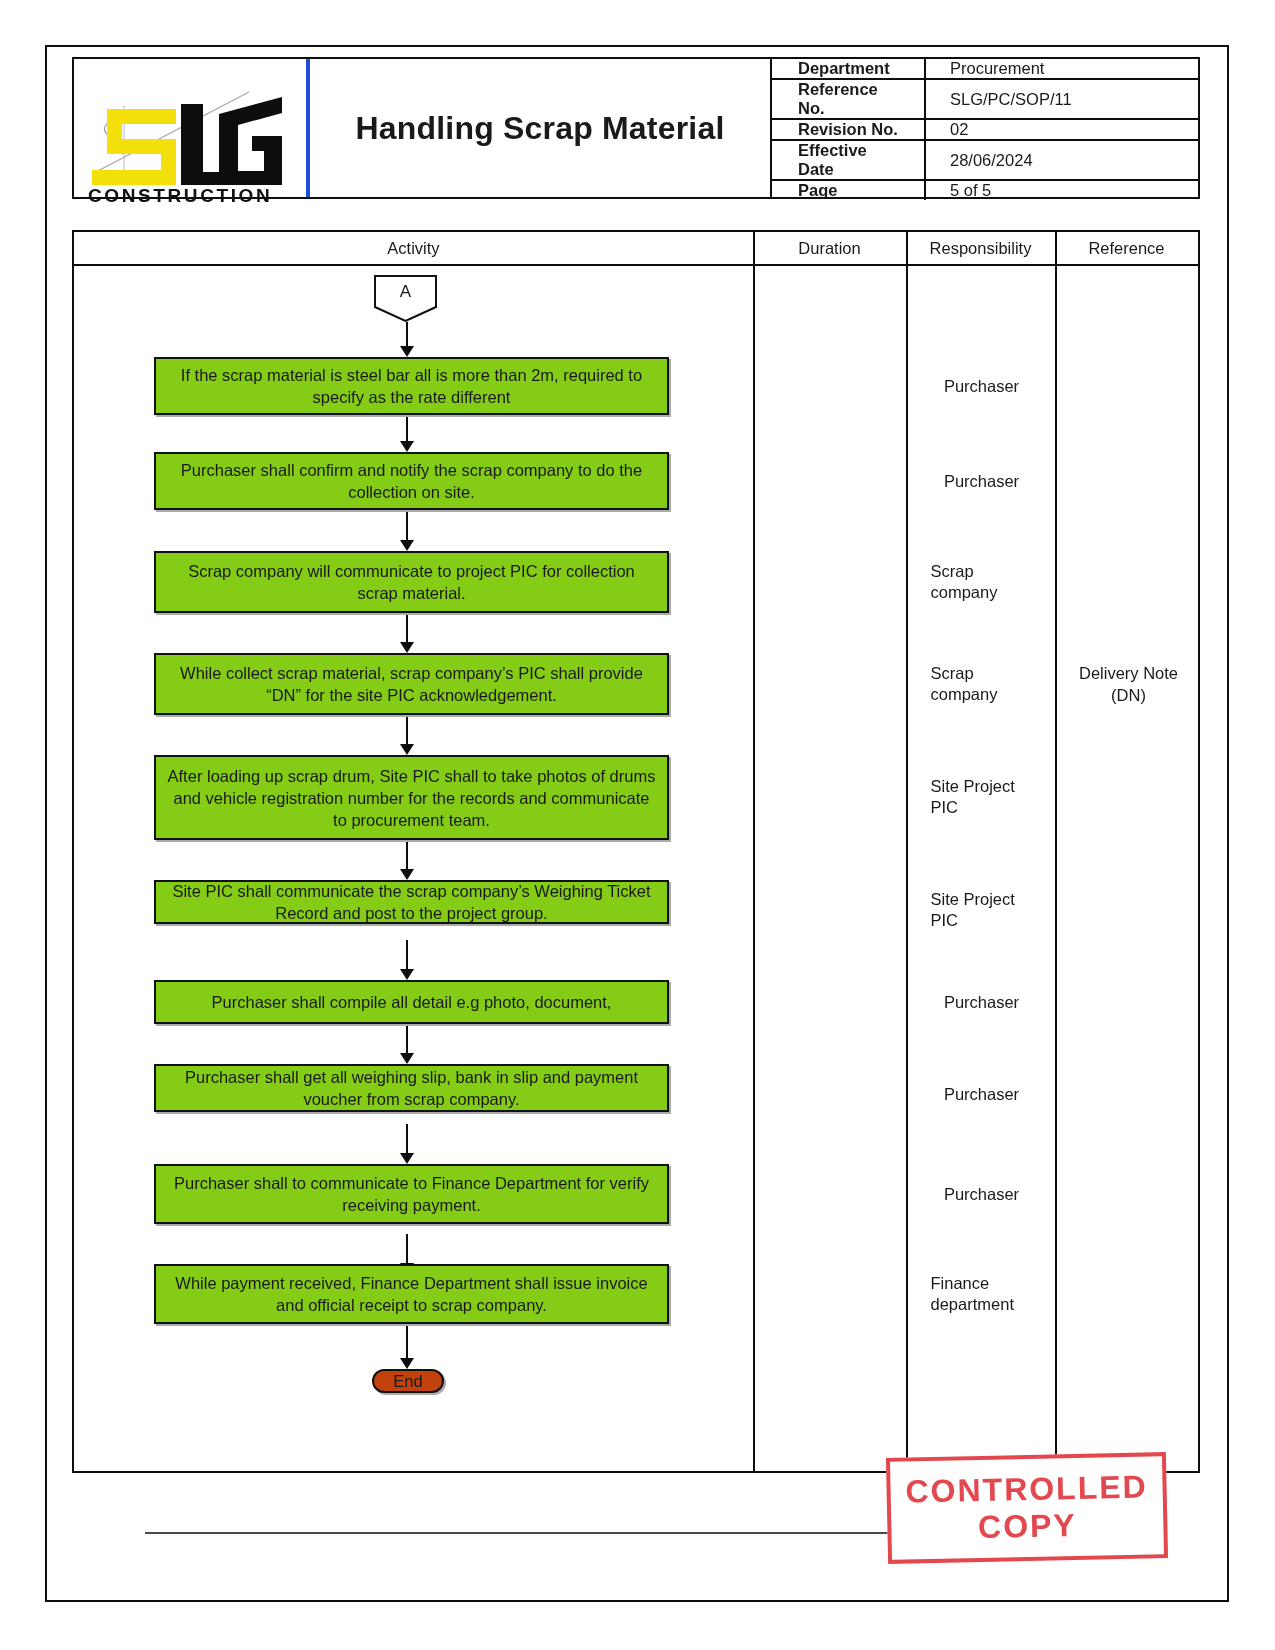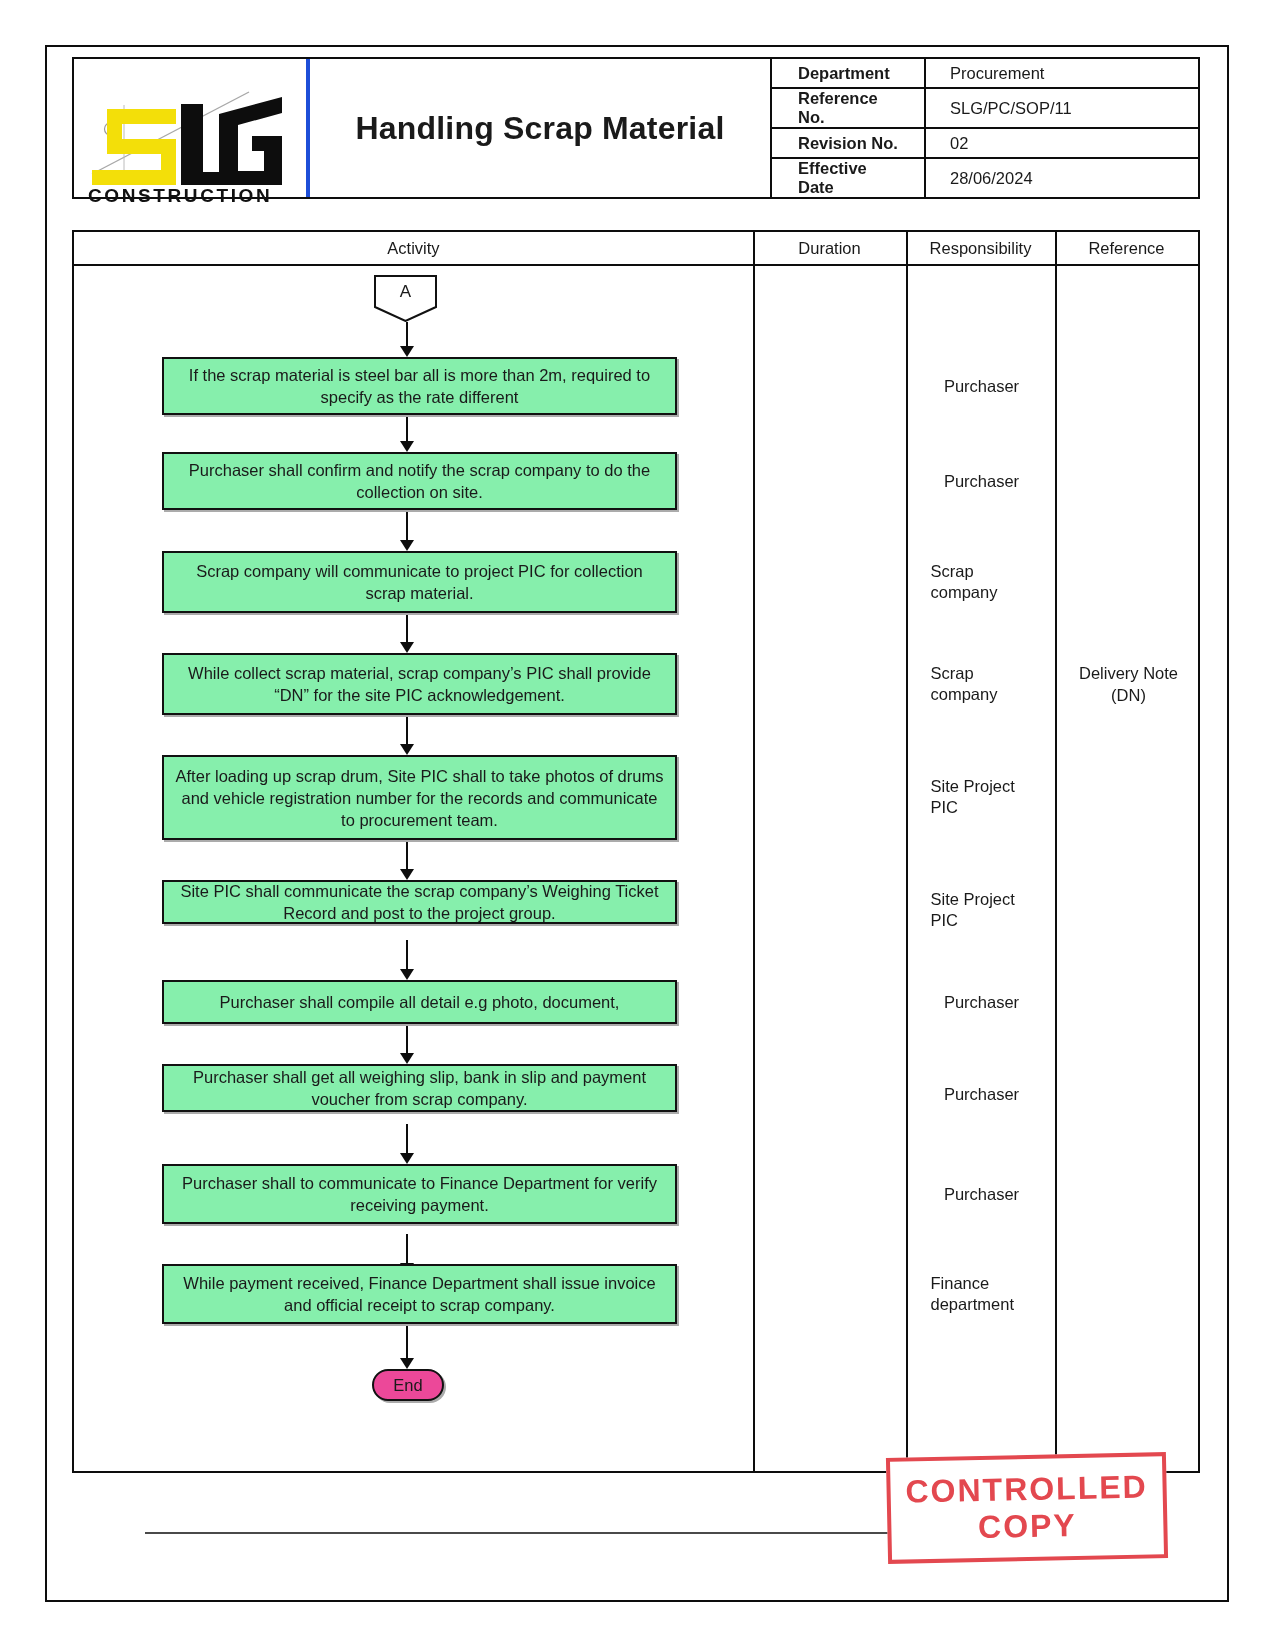--- a/index.html
+++ b/index.html
@@ -36,30 +36,30 @@
   .col-header-row { position:absolute; left:0; top:0; right:0; height:32px;
     border-bottom:2px solid #0d0d0d; display:flex; font-size:16.5px; }
   .col-header-cell { display:flex; align-items:center; justify-content:center; }
   .ch-activity { width:679px; } .ch-duration { width:153px; }
   .ch-responsibility { width:149px; } .ch-reference { flex:1; }
 
   
   .flow-connector { position:absolute; left:300px; top:43px; width:63px; height:47px; }
   .flow-connector .label { position:absolute; left:0; top:2px; width:63px; height:30px;
     display:flex; align-items:center; justify-content:center; font-size:17px; }
-  .flow-box { position:absolute; left:88px; width:515px; border:2px solid #111;
-    box-sizing:border-box; background:#86efac; box-shadow:2px 2px 0 #ababab;
+  .flow-box { position:absolute; left:80px; width:515px; border:2px solid #111;
+    box-sizing:border-box; background:#84cc16; box-shadow:2px 2px 0 #ababab;
     display:flex; align-items:center; justify-content:center;
     text-align:center; font-size:16.5px; line-height:22px; padding:0 10px; }
   .arrow { position:absolute; left:333px; width:14px; transform:translateX(-7px); }
   .arrow::before { content:""; position:absolute; left:6px; top:0; bottom:10px; width:2px; background:#0d0d0d; }
   .arrow::after { content:""; position:absolute; bottom:0; left:0; width:0; height:0;
     border-left:7px solid transparent; border-right:7px solid transparent; border-top:11px solid #0d0d0d; }
-  .end-node { position:absolute; left:298px; top:1137px; width:72px; height:32px;
-    border:2px solid #111; border-radius:17px; box-sizing:border-box; background:#ec4899;
+  .end-node { position:absolute; left:298px; top:1137px; width:72px; height:24px;
+    border:2px solid #111; border-radius:17px; box-sizing:border-box; background:#c2410c;
     box-shadow:2px 2px 0 #ababab; display:flex; align-items:center; justify-content:center; font-size:16.5px; }
 
   .resp-cell { position:absolute; left:834px; width:147px; height:48px;
     display:flex; align-items:center; justify-content:center; 
     font-size:16.5px; line-height:21px; }
   .resp-cell span { display:inline-block; max-width:102px; }
   .ref-cell { position:absolute; left:983px; width:143px; height:48px; top:428px;
     display:flex; align-items:center; justify-content:center; text-align:center;
     font-size:16.5px; line-height:22px; }
   .ref-cell span { display:inline-block; max-width:126px; }
@@ -111,20 +111,24 @@
       <div class="meta-label">Reference No.</div>
       <div class="meta-value">SLG/PC/SOP/11</div>
     </div>
     <div class="meta-row">
       <div class="meta-label">Revision No.</div>
       <div class="meta-value">02</div>
     </div>
     <div class="meta-row">
       <div class="meta-label">Effective Date</div>
       <div class="meta-value">28/06/2024</div>
+    </div>
+    <div class="meta-row">
+      <div class="meta-label">Page</div>
+      <div class="meta-value">5 of 5</div>
     </div>
   </div>
 </div>
 
 <div class="main-table">
   <div class="col-sep sep-1"></div>
   <div class="col-sep sep-2"></div>
   <div class="col-sep sep-3"></div>
 
   <div class="col-header-row">

